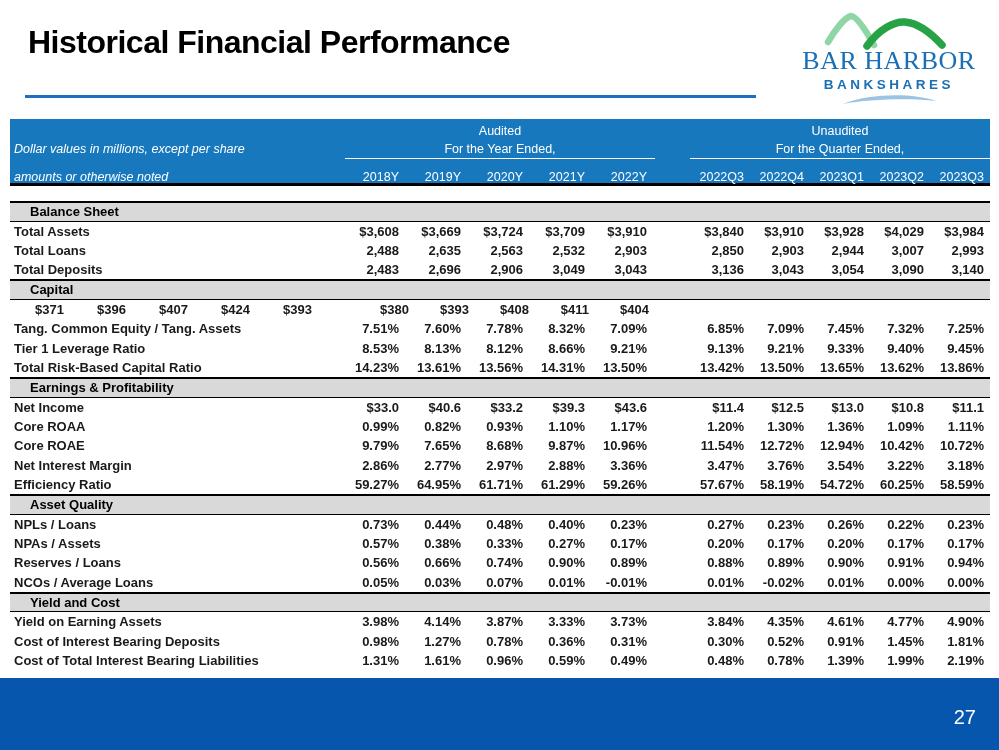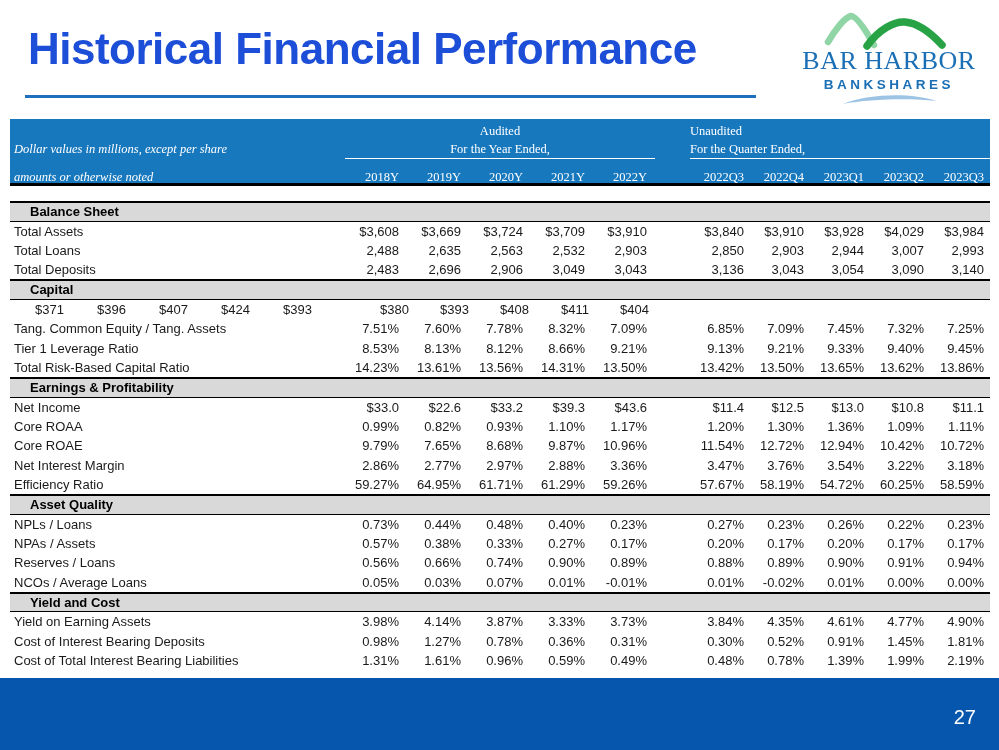--- a/index.html
+++ b/index.html
@@ -19,64 +19,64 @@
     width: 999px; height: 750px;
     font-family: "Liberation Sans", sans-serif;
     background: #ffffff;
     position: relative;
     overflow: hidden;
   }
   .slide { position: absolute; inset: 0; background: #fff; }
 
   .title {
     position: absolute; left: 28px; top: 24px;
-    font-size: 44px; font-weight: bold; color: #1d4ed8;
+    font-size: 32px; font-weight: bold; color: #000000;
     letter-spacing: -0.5px;
   }
   .title-rule {
     position: absolute; left: 25px; top: 95px;
     width: 731px; height: 3px;
     background: var(--rule-blue);
   }
   .logo { position: absolute; right: 6px; top: 4px; width: 200px; height: 112px; }
 
   
   .fin-table { position: absolute; left: 10px; top: 119px; width: 980px; }
 
   .thead {
     background: var(--header-blue);
     border-bottom: 3px solid #000;
     color: #fff; height: 67px;
     display: flex; flex-direction: column;
     justify-content: space-between;
     padding: 3px 0 2px 0;
   }
-  .hrow { display: flex; align-items: flex-end; font-family: Liberation Serif, serif; }
+  .hrow { display: flex; align-items: flex-end; }
   .hcell-label {
     width: 335px; padding-left: 4px;
     font-style: italic; font-size: 12.5px; line-height: 19px;
   }
   .hgroup-year  { width: 310px; text-align: center; font-size: 12.5px; line-height: 18px; }
-  .hgroup-quarter { width: 300px; text-align: left; font-size: 12.5px; line-height: 18px; }
+  .hgroup-quarter { width: 300px; text-align: center; font-size: 12.5px; line-height: 18px; }
   .hspacer { width: 35px; }
   .underlined { border-bottom: 1px solid #fff; }
   .hcols-year, .hcols-quarter { display: flex; }
   .hcol-y { width: 62px; text-align: right; padding-right: 8px; font-size: 12.5px; line-height: 19px; }
   .hcol-q { width: 60px; text-align: right; padding-right: 6px; font-size: 12.5px; line-height: 19px; margin-top: 9px; }
 
   .tbody { margin-top: 15px; }
   .section-header {
     background: var(--section-gray);
     border-top: 2px solid #000;
     border-bottom: 1.5px solid #000;
     height: 20.5px; line-height: 17px;
     font-weight: bold; font-size: 13px; color: #000;
     padding-left: 20px;
   }
-  .row { display: flex; align-items: center; height: 19.3px; font-size: 13px; color: var(--text-dark); }
+  .row { display: flex; align-items: center; height: 19.3px; font-size: 13px; color: var(--text-dark); font-weight: bold; }
   .row-label { width: 335px; padding-left: 4px; white-space: nowrap; }
   .cell  { width: 62px; text-align: right; padding-right: 8px; }
   .cellq { width: 60px; text-align: right; padding-right: 6px; }
   .spacer { width: 35px; }
 
   .footer {
     position: absolute; left: 0; top: 678px;
     width: 999px; height: 72px;
     background: var(--footer-blue);
   }
@@ -235,21 +235,21 @@
           <div class="cellq">13.42%</div>
           <div class="cellq">13.50%</div>
           <div class="cellq">13.65%</div>
           <div class="cellq">13.62%</div>
           <div class="cellq">13.86%</div>
         </div>
         <div class="section-header">Earnings &amp; Profitability</div>
         <div class="row">
           <div class="row-label">Net Income</div>
           <div class="cell">$33.0</div>
-          <div class="cell">$22.6</div>
+          <div class="cell">$40.6</div>
           <div class="cell">$33.2</div>
           <div class="cell">$39.3</div>
           <div class="cell">$43.6</div>
           <div class="spacer"></div>
           <div class="cellq">$11.4</div>
           <div class="cellq">$12.5</div>
           <div class="cellq">$13.0</div>
           <div class="cellq">$10.8</div>
           <div class="cellq">$11.1</div>
         </div>

